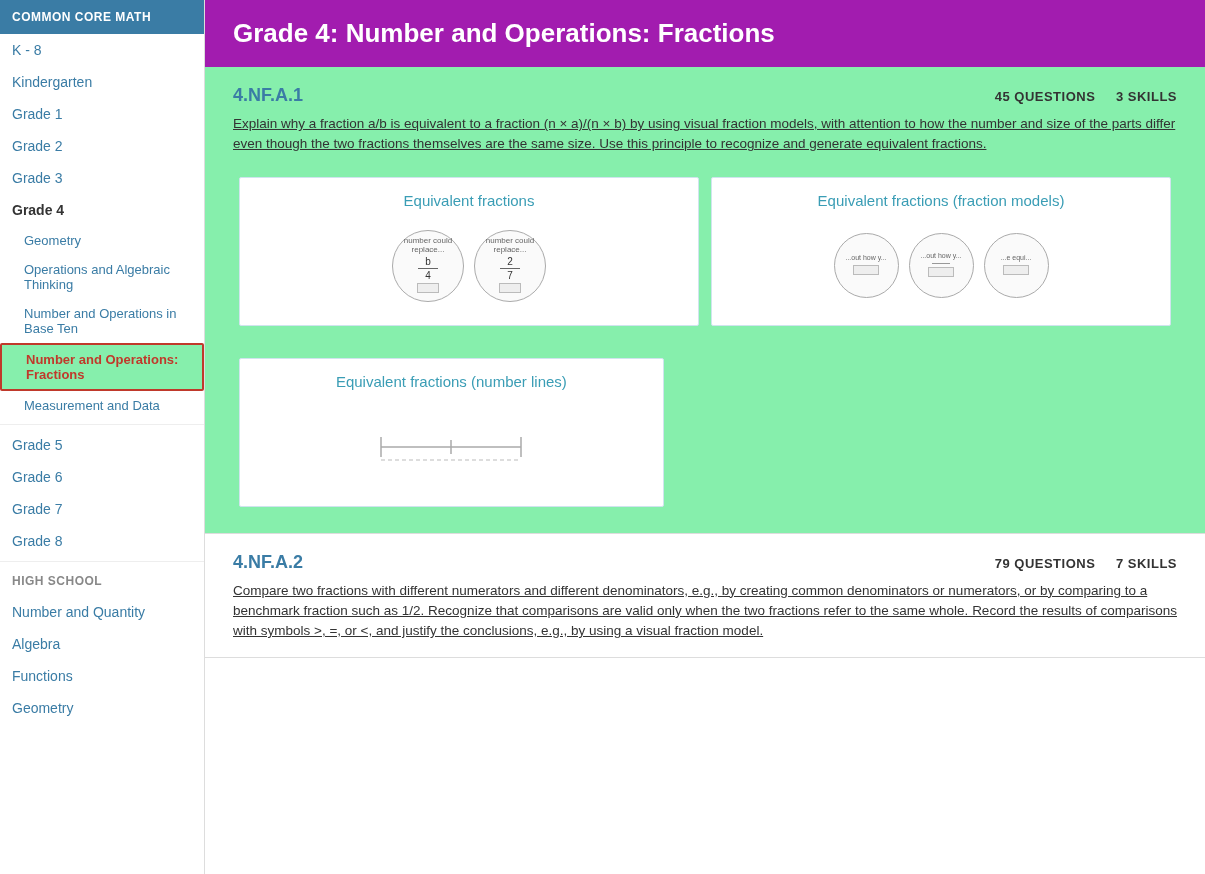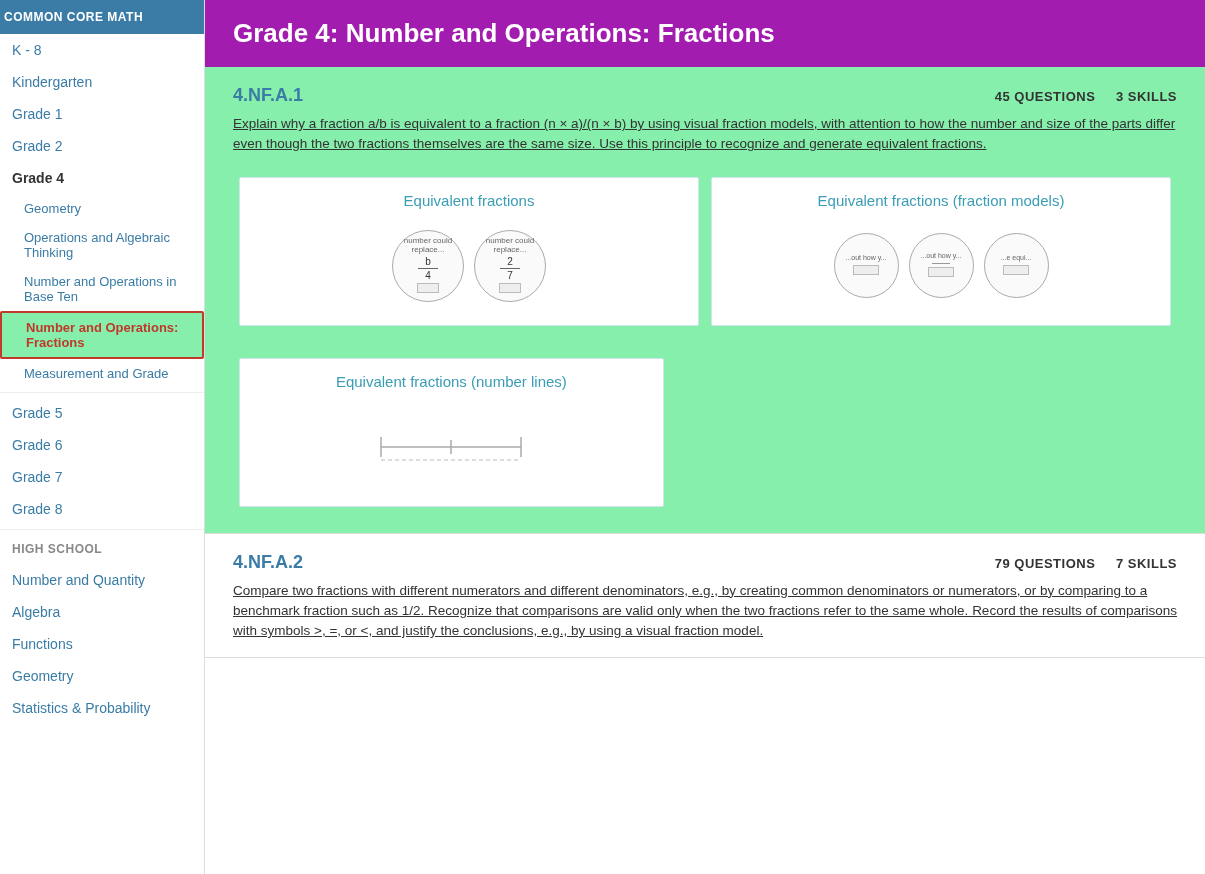--- a/index.html
+++ b/index.html
@@ -12,21 +12,21 @@
       background: #fff;
       border-right: 1px solid #ddd;
       overflow-y: auto;
       flex-shrink: 0;
     }
     .sidebar-header {
       background: #3a7ca5;
       color: #fff;
       font-weight: bold;
       font-size: 12px;
-      padding: 10px 4px;
+      padding: 10px 12px;
       letter-spacing: 0.5px;
     }
     .sidebar-item {
       padding: 8px 12px;
       color: #3a7ca5;
       cursor: pointer;
       font-size: 14px;
     }
     .sidebar-item.grade-header {
       color: #333;
@@ -165,37 +165,40 @@
   </div>
   <div class="sidebar-item">
     <span>Kindergarten</span>
   </div>
   <div class="sidebar-item">
     <span>Grade 1</span>
   </div>
   <div class="sidebar-item">
     <span>Grade 2</span>
   </div>
+  <div class="sidebar-item">
+    <span>Grade 3</span>
+  </div>
   <div class="sidebar-item grade-header">
     <span>Grade 4</span>
   </div>
   <div class="sidebar-sub-item">
     <span>Geometry</span>
   </div>
   <div class="sidebar-sub-item">
     <span>Operations and Algebraic Thinking</span>
   </div>
   <div class="sidebar-sub-item">
     <span>Number and Operations in Base Ten</span>
   </div>
   <div class="sidebar-sub-item active-sub">
     <span>Number and Operations: Fractions</span>
   </div>
   <div class="sidebar-sub-item">
-    <span>Measurement and Grade</span>
+    <span>Measurement and Data</span>
   </div>
   <div class="divider"></div>
   <div class="sidebar-item">
     <span>Grade 5</span>
   </div>
   <div class="sidebar-item">
     <span>Grade 6</span>
   </div>
   <div class="sidebar-item">
     <span>Grade 7</span>
@@ -211,23 +214,20 @@
     <span>Number and Quantity</span>
   </div>
   <div class="sidebar-item">
     <span>Algebra</span>
   </div>
   <div class="sidebar-item">
     <span>Functions</span>
   </div>
   <div class="sidebar-item">
     <span>Geometry</span>
-  </div>
-  <div class="sidebar-item">
-    <span>Statistics &amp; Probability</span>
   </div>
 </div>
 
 <div id="main">
 
   <div class="main-header">
     <h1>Grade 4: Number and Operations: Fractions</h1>
   </div>
 
   <div class="standard-section">

